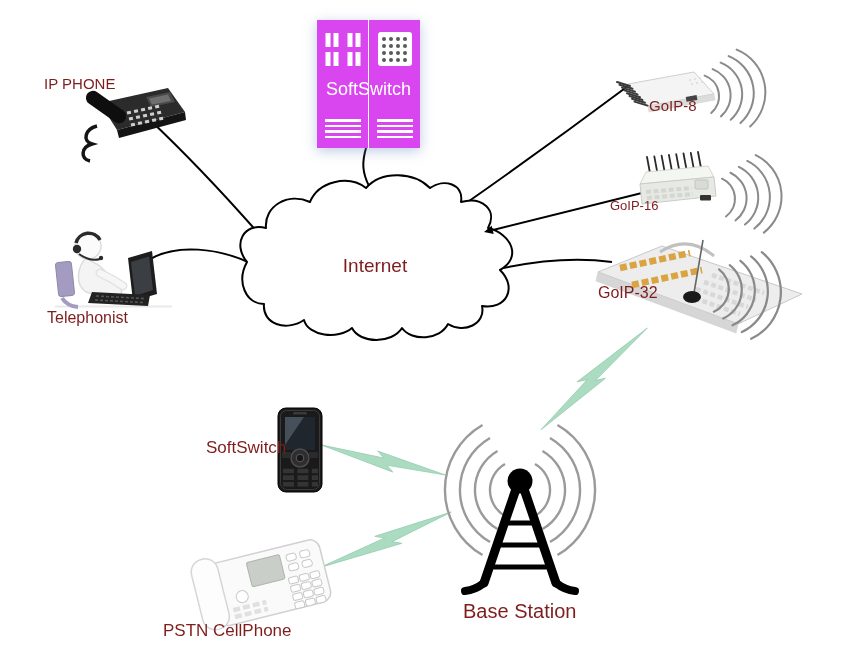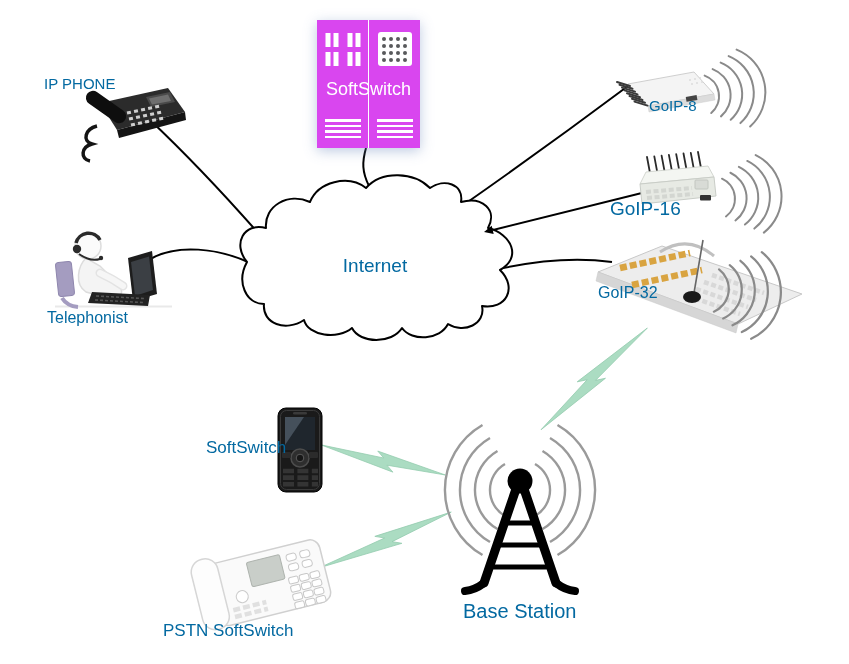--- a/index.html
+++ b/index.html
@@ -1,24 +1,24 @@
 <!DOCTYPE html>
 <html><head>
 <meta charset="utf-8">
 <style>
   html,body{margin:0;padding:0;}
   body{
     width:849px;height:664px;position:relative;background:#ffffff;
     font-family:"Liberation Sans", sans-serif;color:#1a1a1a;overflow:hidden;
   }
   svg.art{position:absolute;left:0;top:0;}
-  .lbl{position:absolute;white-space:nowrap;color:#0369a1;}
+  .lbl{position:absolute;white-space:nowrap;color:#7f1d1d;}
   .lbl-ip{left:44px;top:75px;font-size:15px;}
   .lbl-goip8{left:649px;top:97px;font-size:15px;}
-  .lbl-goip16{left:610px;top:198px;font-size:19px;}
+  .lbl-goip16{left:610px;top:198px;font-size:13px;}
   .lbl-goip32{left:598px;top:284px;font-size:16px;}
   .lbl-internet{left:305px;top:255px;width:140px;text-align:center;font-size:19px;}
   .lbl-telephonist{left:47px;top:309px;font-size:16px;}
   .lbl-cellphone{left:206px;top:438px;font-size:17px;}
   .lbl-pstn{left:163px;top:621px;font-size:17px;}
   .lbl-base{left:463px;top:600px;font-size:20px;}
 
   
   .softswitch{
     position:absolute;left:317px;top:20px;width:103px;height:128px;
@@ -318,14 +318,14 @@
   <div class="ss-label">SoftSwitch</div>
 </div>
 
 <div class="lbl lbl-ip">IP PHONE</div>
 <div class="lbl lbl-goip8">GoIP-8</div>
 <div class="lbl lbl-goip16">GoIP-16</div>
 <div class="lbl lbl-goip32">GoIP-32</div>
 <div class="lbl lbl-internet">Internet</div>
 <div class="lbl lbl-telephonist">Telephonist</div>
 <div class="lbl lbl-cellphone">SoftSwitch</div>
-<div class="lbl lbl-pstn">PSTN SoftSwitch</div>
+<div class="lbl lbl-pstn">PSTN CellPhone</div>
 <div class="lbl lbl-base">Base Station</div>
 
 </body></html>

